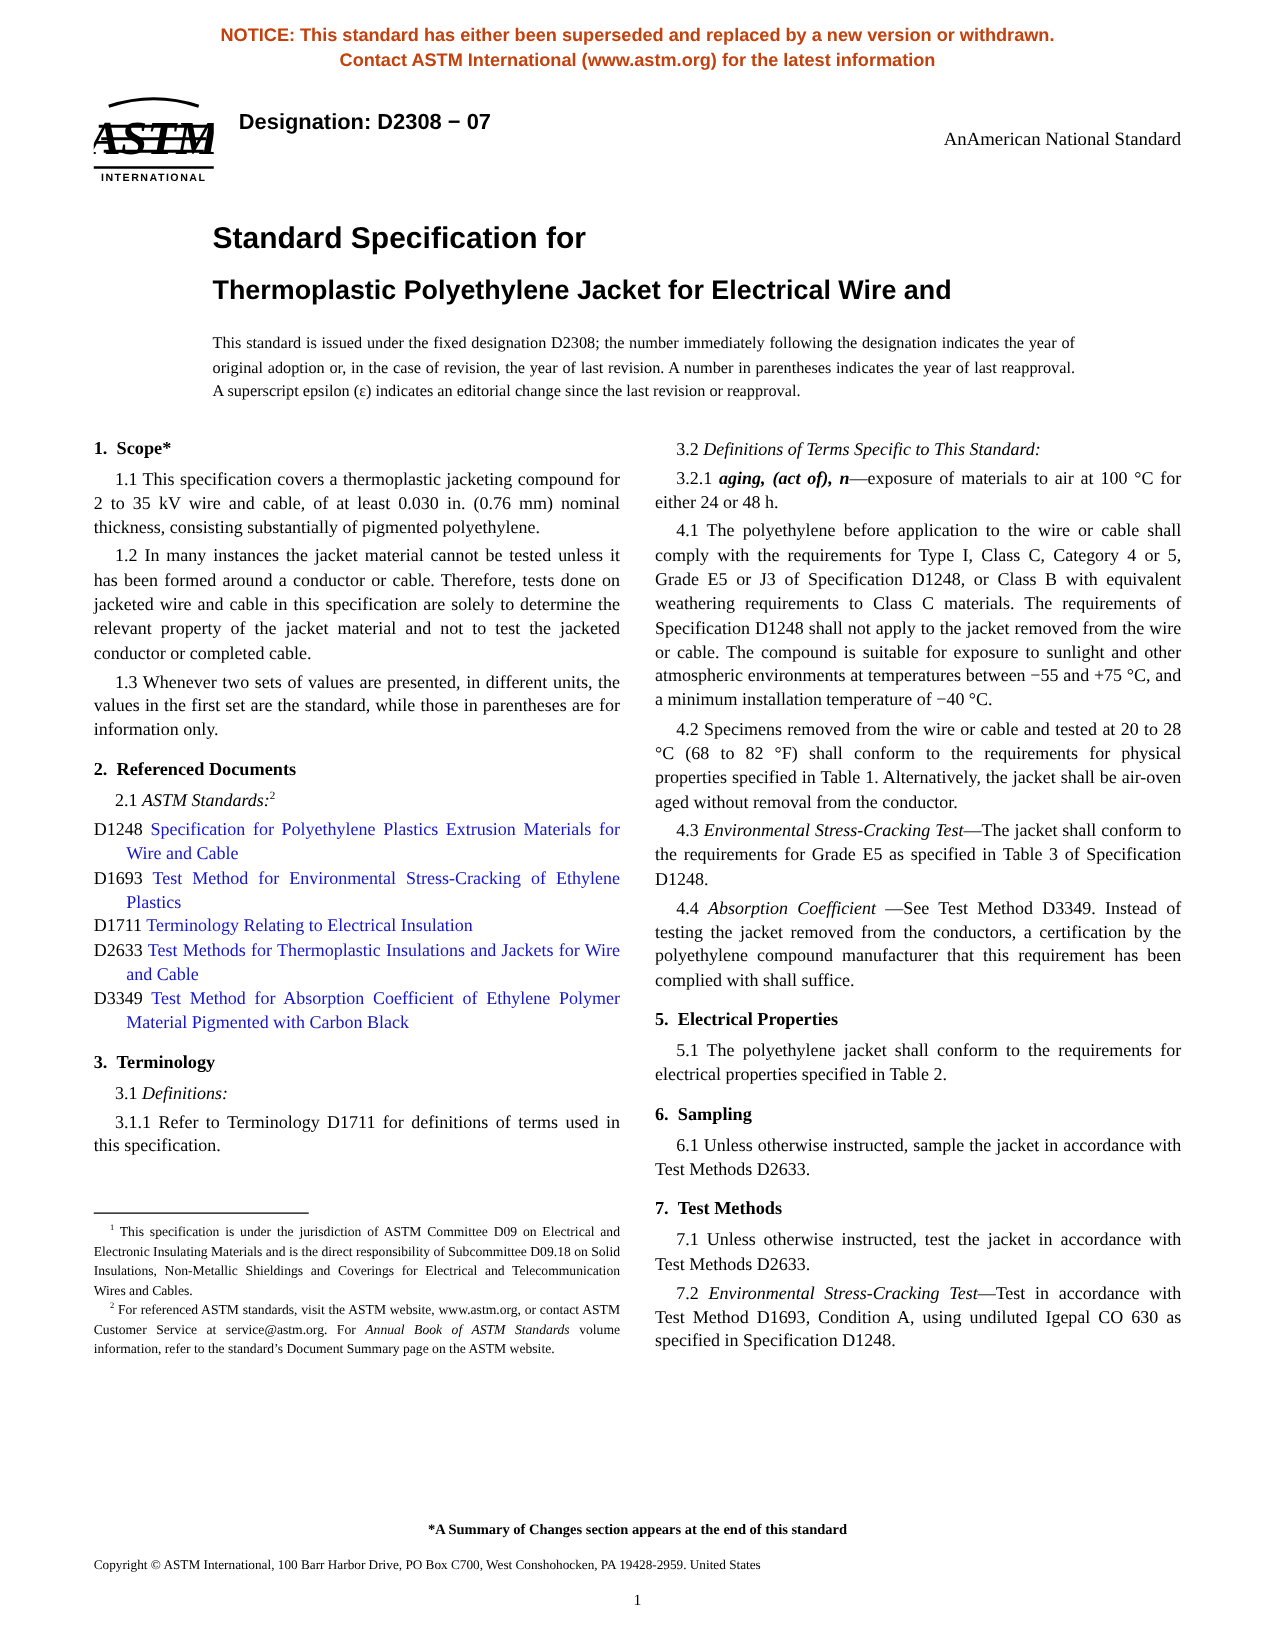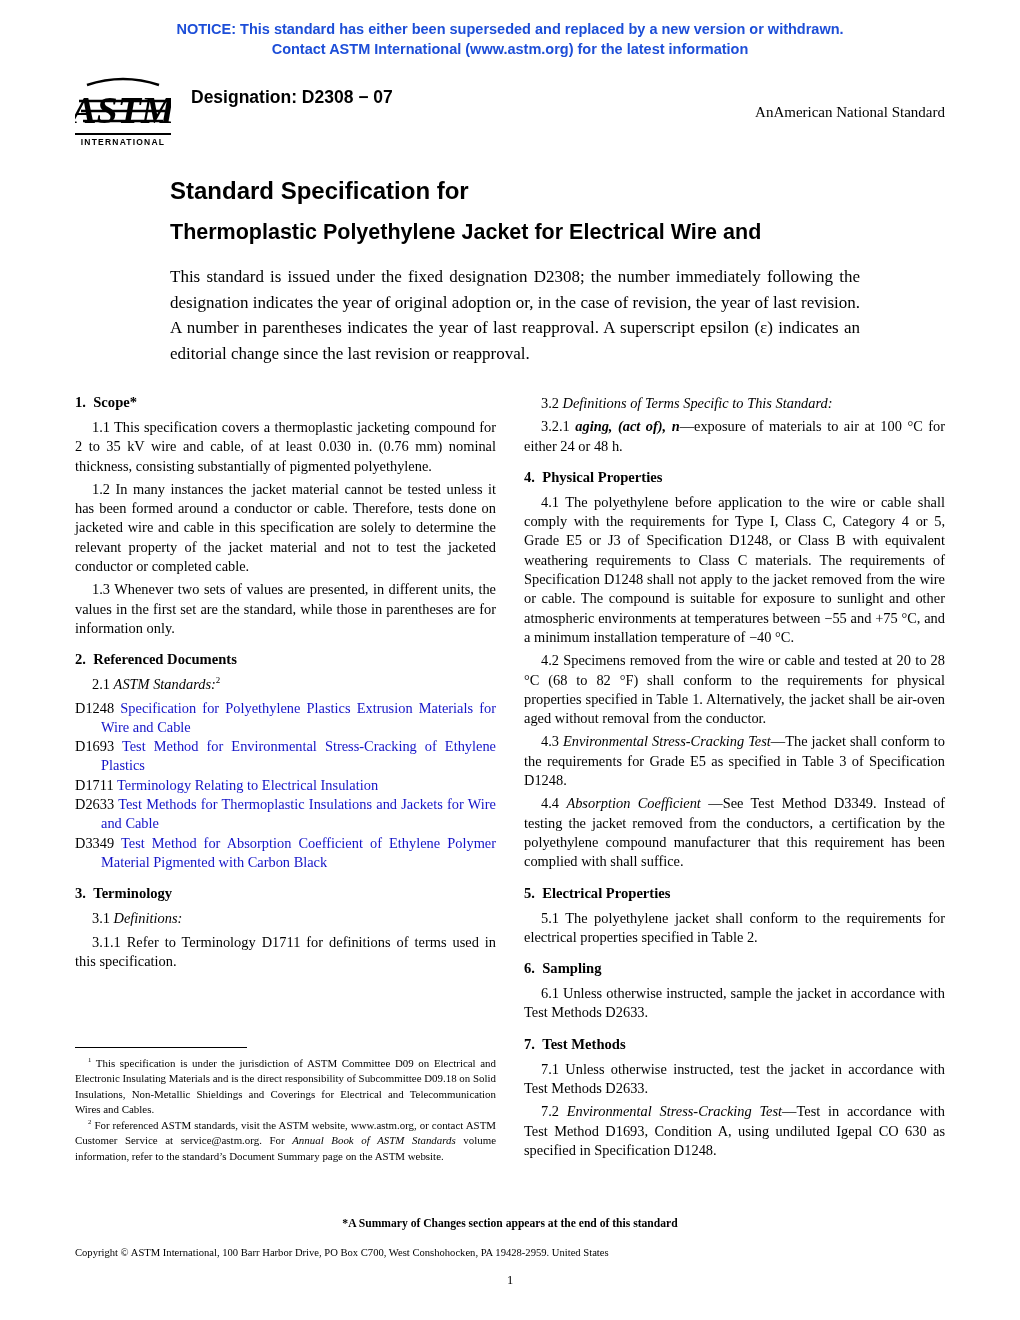--- a/index.html
+++ b/index.html
@@ -3,21 +3,21 @@
 <meta charset="utf-8">
 <style>
   * { margin:0; padding:0; box-sizing:border-box; }
   html,body { background:#ffffff; }
   .page {
     width:1020px; height:1320px; margin:0 auto; position:relative;
     background:#ffffff; color:#000; overflow:hidden;
     font-family:"Liberation Serif", serif;
   }
   .notice {
-    padding-top:20px; text-align:center; color:#1d4ed8;
+    padding-top:20px; text-align:center; color:#c2410c;
     font-family:"Liberation Sans", sans-serif; font-weight:bold;
     font-size:14.5px; line-height:1.35;
   }
   .header-row { display:flex; align-items:flex-start; margin:16px 75px 0 75px; }
   .logo { width:96px; text-align:center; flex:0 0 auto; }
   .logo svg { display:block; margin:0 auto; }
   .logo-sub {
     font-family:"Liberation Sans", sans-serif; font-weight:bold;
     font-size:8.5px; letter-spacing:1.2px; border-top:2px solid #000;
     padding-top:2px; margin-top:-2px;
@@ -27,21 +27,21 @@
     font-size:17.5px; margin:12px 0 0 20px;
   }
   .natl { margin-left:auto; font-size:15px; margin-top:29px; }
   .title-block {
     margin:30px 160px 0 170px;
     font-family:"Liberation Sans", sans-serif; font-weight:bold;
   }
   .title-line1 { font-size:24px; margin-bottom:14px; }
   .title-line2 { font-size:21.5px; line-height:1.25; }
   .issuance {
-    margin:18px 160px 0 170px; font-size:17px; line-height:1.5;
+    margin:18px 160px 0 170px; font-size:13px; line-height:1.5;
     text-align:justify;
   }
   .columns { display:flex; gap:28px; margin:28px 75px 0 75px; align-items:stretch; }
   .col { width:421px; font-size:14.4px; }
   .col-left { display:flex; flex-direction:column; }
   .sec-heading { font-weight:bold; font-size:14.6px; margin:13px 0 7px; }
   .sec-heading:first-child { margin-top:0; }
   .para { text-indent:17px; text-align:justify; line-height:1.34; margin-bottom:4px; }
   .ref { padding-left:26px; text-indent:-26px; text-align:justify; line-height:1.34; }
   .footnote-block { margin-top:auto; padding-top:12px; }
@@ -116,21 +116,20 @@
         <div>
             <p class="fn"><sup>1</sup><span> This specification is under the jurisdiction of ASTM Committee </span><span class="link">D09</span><span> on Electrical and Electronic Insulating Materials and is the direct responsibility of Subcommittee </span><span class="link">D09.18</span><span> on Solid Insulations, Non-Metallic Shieldings and Coverings for Electrical and Telecommunication Wires and Cables.</span></p>
             <p class="fn"><sup>2</sup><span> For referenced ASTM standards, visit the ASTM website, www.astm.org, or contact ASTM Customer Service at service@astm.org. For </span><span class="i">Annual Book of ASTM Standards</span><span> volume information, refer to the standard’s Document Summary page on the ASTM website.</span></p>
           </div>
       </div>
     </div>
     <div class="col">
       <div>
           <p class="para"><span>3.2 </span><span class="i">Definitions of Terms Specific to This Standard:</span></p>
           <p class="para"><span>3.2.1 </span><span class="bi">aging, (act of), n</span><span>—exposure of materials to air at 100 °C for either 24 or 48 h.</span></p>
-          <div class="sec-heading"><span>4. Physical Properties</span></div>
           <p class="para"><span>4.1 The polyethylene before application to the wire or cable shall comply with the requirements for Type I, Class C, Category 4 or 5, Grade E5 or J3 of Specification </span><span class="link">D1248</span><span>, or Class B with equivalent weathering requirements to Class C materials. The requirements of Specification </span><span class="link">D1248</span><span> shall not apply to the jacket removed from the wire or cable. The compound is suitable for exposure to sunlight and other atmospheric environments at temperatures between −55 and +75 °C, and a minimum installation temperature of −40 °C.</span></p>
           <p class="para"><span>4.2 Specimens removed from the wire or cable and tested at 20 to 28 °C (68 to 82 °F) shall conform to the requirements for physical properties specified in </span><span class="link">Table 1</span><span>. Alternatively, the jacket shall be air-oven aged without removal from the conductor.</span></p>
           <p class="para"><span>4.3 </span><span class="i">Environmental Stress-Cracking Test</span><span>—The jacket shall conform to the requirements for Grade E5 as specified in Table 3 of Specification </span><span class="link">D1248</span><span>.</span></p>
           <p class="para"><span>4.4 </span><span class="i">Absorption Coefficient</span><span> —See Test Method </span><span class="link">D3349</span><span>. Instead of testing the jacket removed from the conductors, a certification by the polyethylene compound manufacturer that this requirement has been complied with shall suffice.</span></p>
           <div class="sec-heading"><span>5. Electrical Properties</span></div>
           <p class="para"><span>5.1 The polyethylene jacket shall conform to the requirements for electrical properties specified in </span><span class="link">Table 2</span><span>.</span></p>
           <div class="sec-heading"><span>6. Sampling</span></div>
           <p class="para"><span>6.1 Unless otherwise instructed, sample the jacket in accordance with Test Methods </span><span class="link">D2633</span><span>.</span></p>
           <div class="sec-heading"><span>7. Test Methods</span></div>
           <p class="para"><span>7.1 Unless otherwise instructed, test the jacket in accordance with Test Methods </span><span class="link">D2633</span><span>.</span></p>

